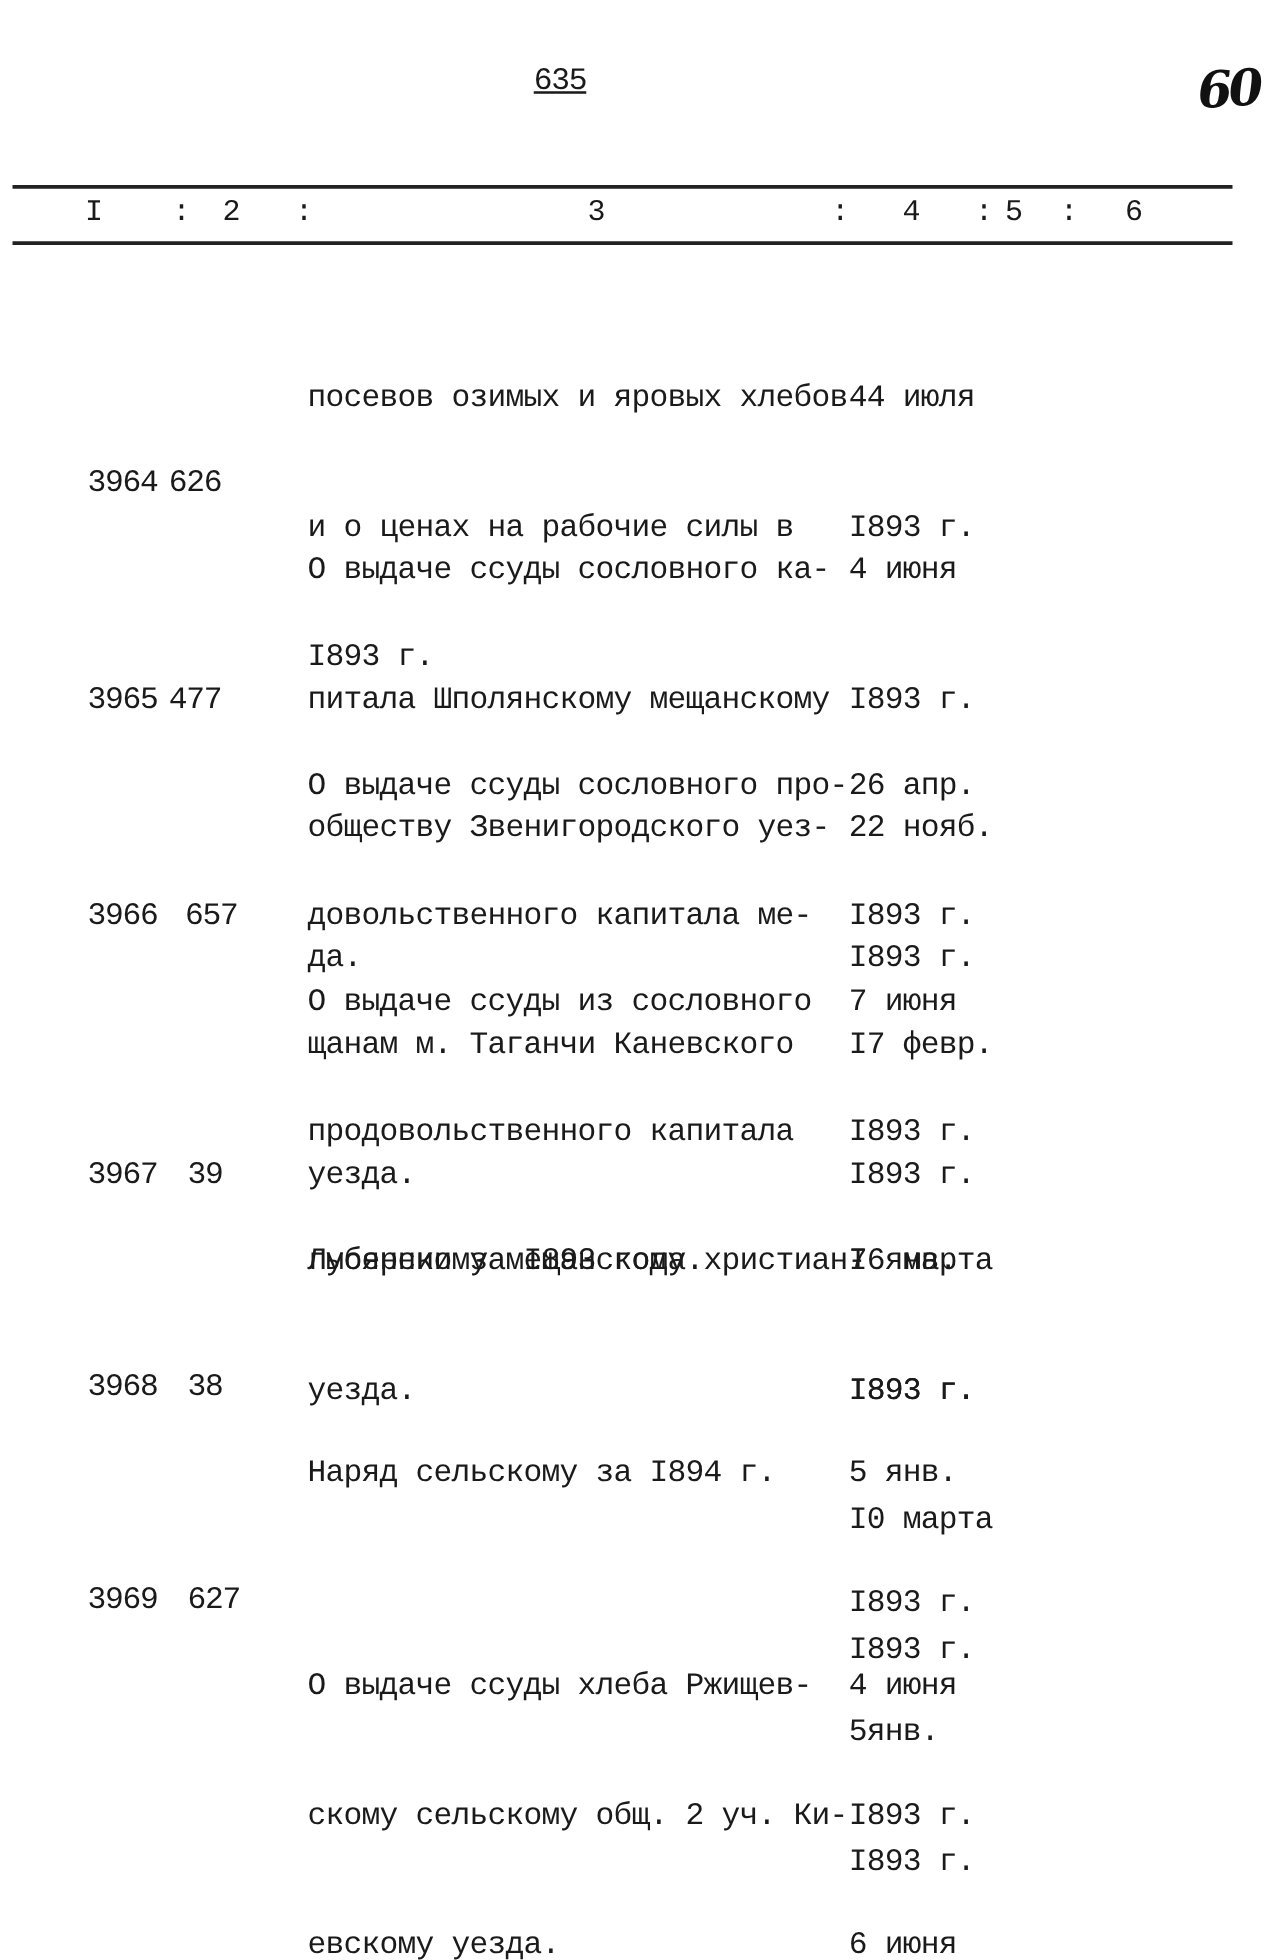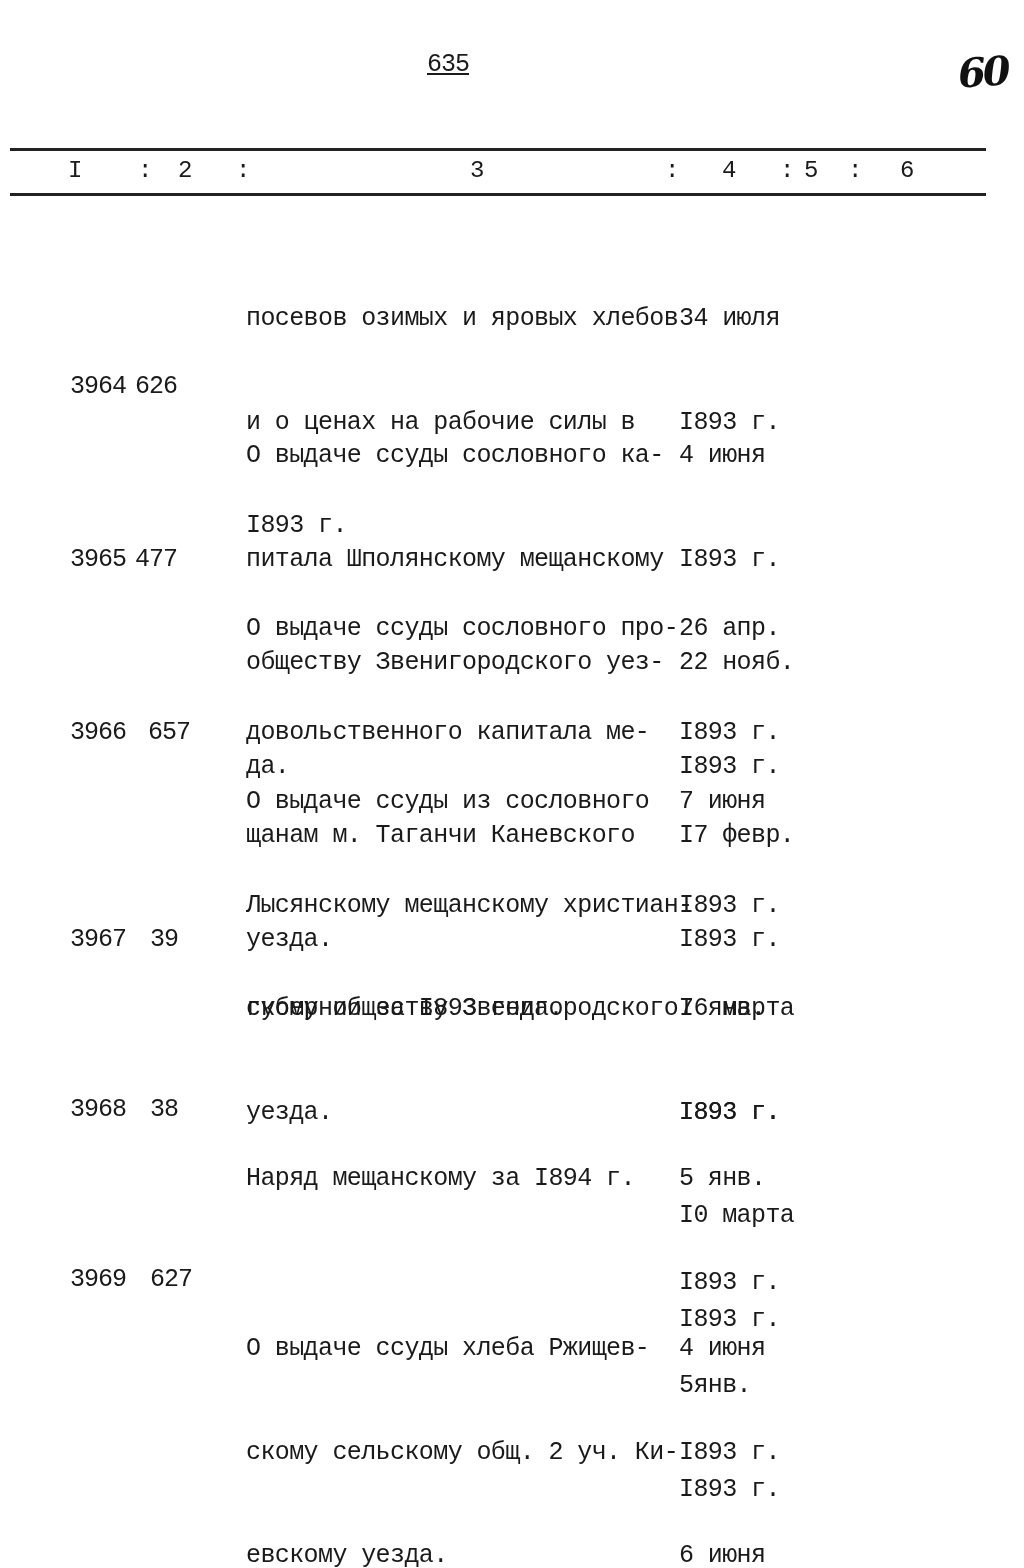--- a/index.html
+++ b/index.html
@@ -115,21 +115,21 @@
 </div>
 <div class="rule bottom"></div>
 
 <div class="entry" style="top:233px">
   <div class="col-title">
     <span class="line">посевов озимых и яровых хлебов</span>
     <span class="line">и о ценах на рабочие силы в</span>
     <span class="line">I893 г.</span>
   </div>
   <div class="col-dates">
-    <span class="line">34 июля</span>
+    <span class="line">44 июля</span>
     <span class="line">I893 г.</span>
   </div>
 </div>
 
 <div class="entry" style="top:370px">
   <span class="col-num">3964</span>
   <span class="col-case">626</span>
   <div class="col-title">
     <span class="line">О выдаче ссуды сословного ка-</span>
     <span class="line">питала Шполянскому мещанскому</span>
@@ -159,22 +159,22 @@
     <span class="line">I7 февр.</span>
     <span class="line">I893 г.</span>
   </div>
 </div>
 
 <div class="entry" style="top:716px">
   <span class="col-num">3966</span>
   <span class="col-case" style="left:148px">657</span>
   <div class="col-title">
     <span class="line">О выдаче ссуды из сословного</span>
+    <span class="line">продовольственного капитала</span>
     <span class="line">Лысянскому мещанскому христиан-</span>
-    <span class="line">скому обществу Звенигородского</span>
     <span class="line">уезда.</span>
   </div>
   <div class="col-dates">
     <span class="line">7 июня</span>
     <span class="line">I893 г.</span>
     <span class="line">I6 марта</span>
     <span class="line">I893 г.</span>
   </div>
 </div>
 
@@ -189,21 +189,21 @@
     <span class="line">I893 г.</span>
     <span class="line">I0 марта</span>
     <span class="line">I893 г.</span>
   </div>
 </div>
 
 <div class="entry" style="top:1093px">
   <span class="col-num">3968</span>
   <span class="col-case" style="left:150px">38</span>
   <div class="col-title">
-    <span class="line">Наряд мещанскому за I894 г.</span>
+    <span class="line">Наряд сельскому за I894 г.</span>
   </div>
   <div class="col-dates">
     <span class="line">5 янв.</span>
     <span class="line">I893 г.</span>
     <span class="line">5янв.</span>
     <span class="line">I893 г.</span>
   </div>
 </div>
 
 <div class="entry" style="top:1263px">

